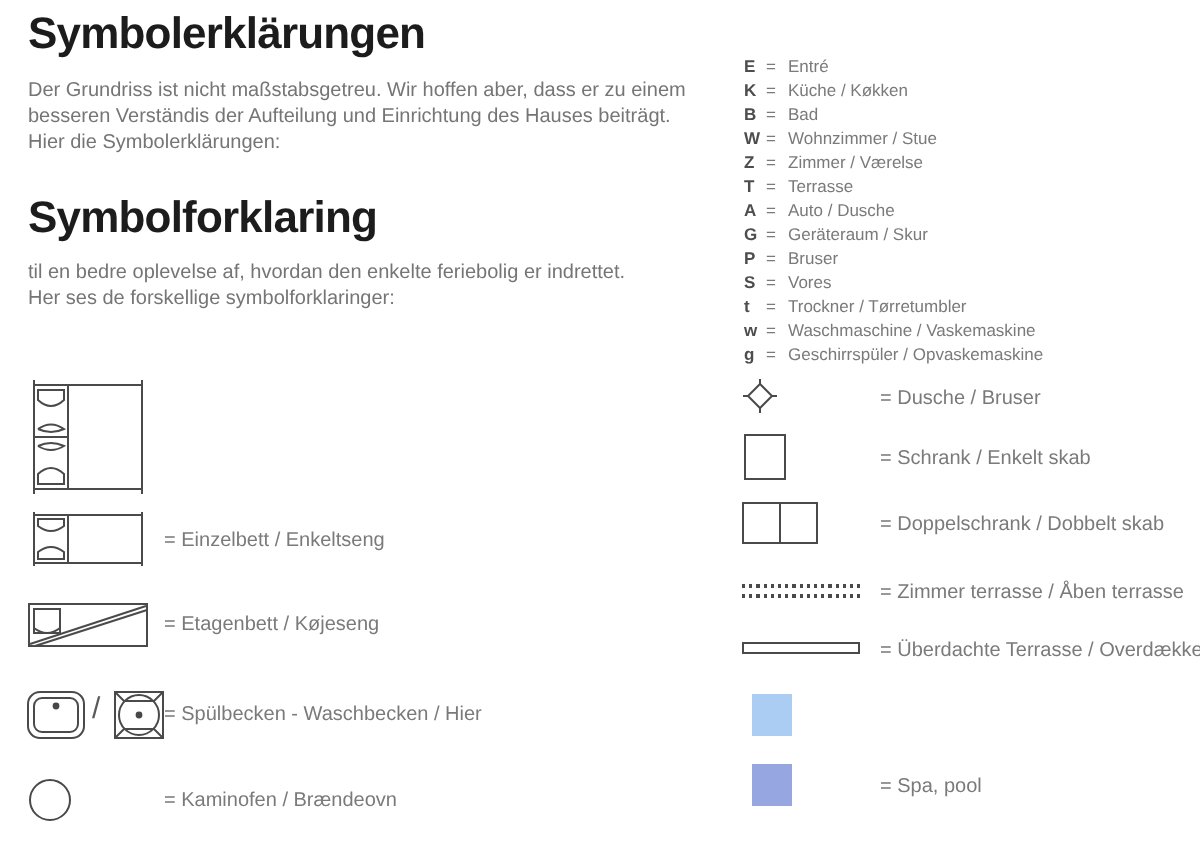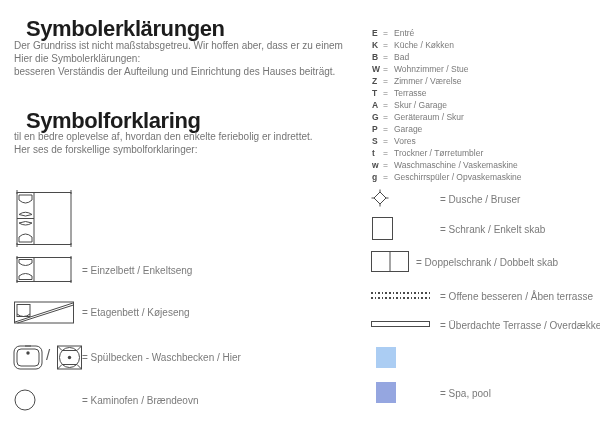--- a/index.html
+++ b/index.html
@@ -2,21 +2,21 @@
 <html><head>
 <meta charset="utf-8">
 <style>
   html,body { margin:0; padding:0; background:#e8e8e8; }
   .page {
     position:relative; width:600px; height:424px; background:#ffffff;
     font-family:"Liberation Sans", sans-serif; overflow:hidden;
     color:#474747;
   }
   .h-title {
-    position:absolute; left:14px; margin:12px;
+    position:absolute; left:14px; margin:0;
     font-size:22px; font-weight:700; color:#1c1c1c; letter-spacing:-0.4px;
   }
   .para { position:absolute; left:14px; font-size:10px; line-height:13px; color:#757575; }
   .para div { white-space:nowrap; }
 
   
   .abbr { position:absolute; left:372px; top:27px; }
   .abbr-row { display:flex; height:12px; line-height:12px; font-size:8.5px; }
   .abbr-letter { width:11px; font-weight:700; color:#4d4d4d; }
   .abbr-eq { width:11px; color:#7a7a7a; }
@@ -34,22 +34,22 @@
   .swatch { width:20px; height:21px; }
 </style>
 </head>
 <body>
 
 <div class="page">
 
   <h1 class="h-title" style="top:4px">Symbolerklärungen</h1>
   <div class="para" style="top:39px">
     <div>Der Grundriss ist nicht maßstabsgetreu. Wir hoffen aber, dass er zu einem</div>
+    <div>besseren Verständis der Aufteilung und Einrichtung des Hauses beiträgt.</div>
     <div>Hier die Symbolerklärungen:</div>
-    <div>besseren Verständis der Aufteilung und Einrichtung des Hauses beiträgt.</div>
   </div>
 
   <h1 class="h-title" style="top:96px">Symbolforklaring</h1>
   <div class="para" style="top:130px">
     <div>til en bedre oplevelse af, hvordan den enkelte feriebolig er indrettet.</div>
     <div>Her ses de forskellige symbolforklaringer:</div>
   </div>
 
   <div class="abbr">
     <div class="abbr-row">
@@ -78,31 +78,31 @@
         <span class="abbr-label">Zimmer / Værelse</span>
       </div>
     <div class="abbr-row">
         <span class="abbr-letter">T</span>
         <span class="abbr-eq">=</span>
         <span class="abbr-label">Terrasse</span>
       </div>
     <div class="abbr-row">
         <span class="abbr-letter">A</span>
         <span class="abbr-eq">=</span>
-        <span class="abbr-label">Skur / Garage</span>
+        <span class="abbr-label">Auto / Dusche</span>
       </div>
     <div class="abbr-row">
         <span class="abbr-letter">G</span>
         <span class="abbr-eq">=</span>
         <span class="abbr-label">Geräteraum / Skur</span>
       </div>
     <div class="abbr-row">
         <span class="abbr-letter">P</span>
         <span class="abbr-eq">=</span>
-        <span class="abbr-label">Garage</span>
+        <span class="abbr-label">Bruser</span>
       </div>
     <div class="abbr-row">
         <span class="abbr-letter">S</span>
         <span class="abbr-eq">=</span>
         <span class="abbr-label">Vores</span>
       </div>
     <div class="abbr-row">
         <span class="abbr-letter">t</span>
         <span class="abbr-eq">=</span>
         <span class="abbr-label">Trockner / Tørretumbler</span>
@@ -204,27 +204,27 @@
     </svg>
   </div>
   <div class="legend-label" style="left:440px; top:224px">= Schrank / Enkelt skab</div>
 
   <div class="sym" style="left:371px; top:251px">
     <svg width="38" height="21" viewBox="0 0 38 21">
       <rect x="0.5" y="0.5" width="37" height="20"></rect>
       <line x1="19" y1="0.5" x2="19" y2="20.5"></line>
     </svg>
   </div>
-  <div class="legend-label" style="left:416px; top:257px">= Doppelschrank / Dobbelt skab</div>
+  <div class="legend-label" style="left:440px; top:257px">= Doppelschrank / Dobbelt skab</div>
 
   <div class="sym" style="left:371px; top:292px">
     <div class="dotrow"></div>
     <div class="dotrow"></div>
   </div>
-  <div class="legend-label" style="left:440px; top:291px">= Offene besseren / Åben terrasse</div>
+  <div class="legend-label" style="left:440px; top:291px">= Zimmer terrasse / Åben terrasse</div>
 
   <div class="sym" style="left:371px; top:321px">
     <div class="bar"></div>
   </div>
   <div class="legend-label" style="left:440px; top:320px">= Überdachte Terrasse / Overdækket terrasse</div>
 
   <div class="sym swatch" style="left: 376px; top: 347px; background-color: rgb(171, 205, 243);"></div>
 
   <div class="sym swatch" style="left: 376px; top: 382px; background-color: rgb(149, 166, 224);"></div>
   <div class="legend-label" style="left:440px; top:388px">= Spa, pool</div>

